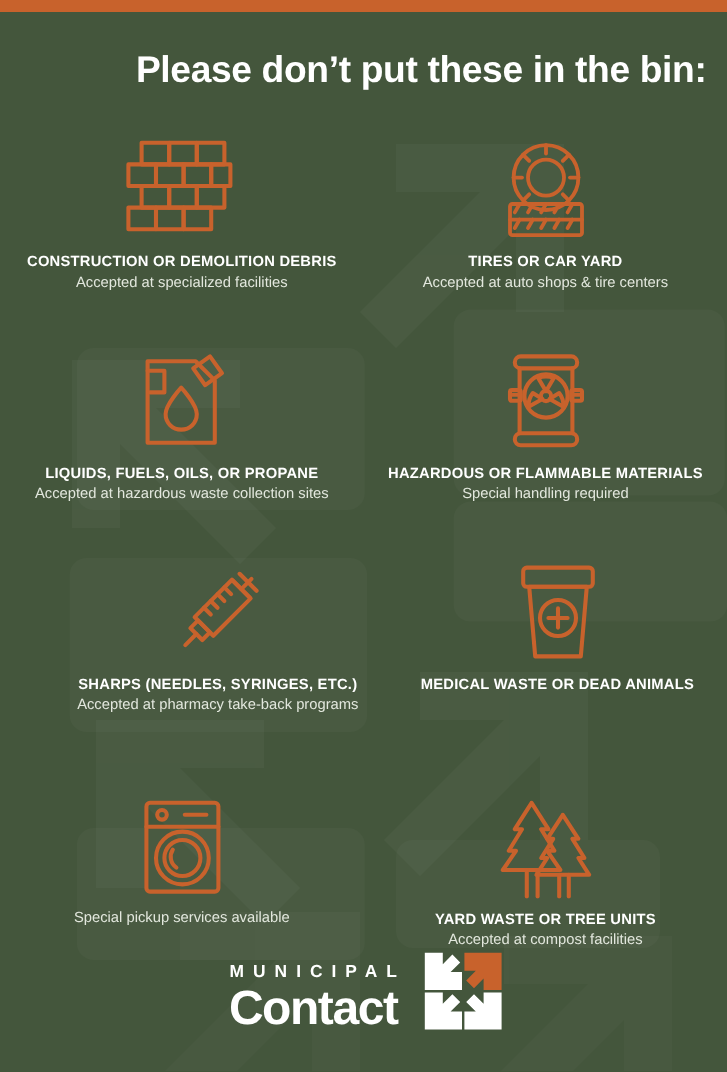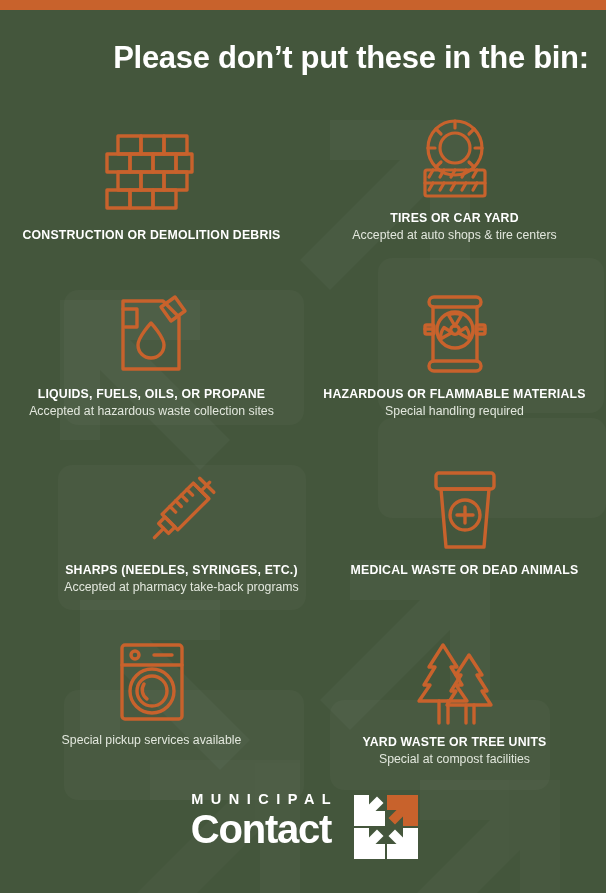--- a/index.html
+++ b/index.html
@@ -82,28 +82,28 @@
   .item-sub {
     color: #e2e7dd;
     font-size: 12.3px;
     font-weight: normal;
     text-align: center;
     margin-top: 3px;
     white-space: nowrap;
   }
   .row-1 { margin-bottom: 44px; align-items: flex-end; }
   .row-2 { margin-bottom: 44px; }
-  .row-3 { margin-bottom: 40px; padding-left: 40px; }
+  .row-3 { margin-bottom: 64px; padding-left: 40px; }
   
   .footer {
     position: absolute;
     left: 0; bottom: 22px;
     width: 606px;
     display: flex;
-    align-items: flex-start;
+    align-items: center;
     justify-content: center;
     z-index: 5;
   }
   .logo-text { display: flex; flex-direction: column; align-items: center; }
   .logo-municipal {
     color: #ffffff;
     font-size: 14.5px;
     font-weight: bold;
     letter-spacing: 7.5px;
     text-indent: 7.5px;
@@ -177,20 +177,21 @@
               <rect x="36" y="40" width="23" height="18"></rect>
               <rect x="59" y="40" width="23" height="18"></rect>
 
               <rect x="2" y="58" width="23" height="18"></rect>
               <rect x="25" y="58" width="23" height="18"></rect>
               <rect x="48" y="58" width="23" height="18"></rect>
             </g>
           </svg>
         </div>
         <div class="item-title">CONSTRUCTION OR DEMOLITION DEBRIS</div>
+        <div class="item-sub">Accepted at specialized facilities</div>
       </div>
 
       <div class="item">
         <div class="icon-wrap">
           <svg width="84" height="86" viewBox="0 0 84 86">
             <g fill="none" stroke="#c8622c" stroke-width="3.2" stroke-linecap="round" stroke-linejoin="round">
               <circle cx="42" cy="33" r="27"></circle>
               <circle cx="42" cy="33" r="15"></circle>
 
               <line x1="42" y1="6" x2="42" y2="13"></line>
@@ -341,21 +342,21 @@
               <line x1="53" y1="66" x2="53" y2="84"></line>
               <line x1="61" y1="66" x2="61" y2="84"></line>
 
               <path d="M30 6 L16 28 L22 28 L11 46 L17 46 L6 62 L54 62 L43 46 L49 46 L38 28 L44 28 Z"></path>
               <line x1="26" y1="62" x2="26" y2="84"></line>
               <line x1="35" y1="62" x2="35" y2="84"></line>
             </g>
           </svg>
         </div>
         <div class="item-title">YARD WASTE OR TREE UNITS</div>
-        <div class="item-sub">Special at compost facilities</div>
+        <div class="item-sub">Accepted at compost facilities</div>
       </div>
 
     </div>
 
   </div>
 
   <div class="footer">
     <div class="logo-text">
       <div class="logo-municipal">MUNICIPAL</div>
       <div class="logo-wastehub">Contact</div>

